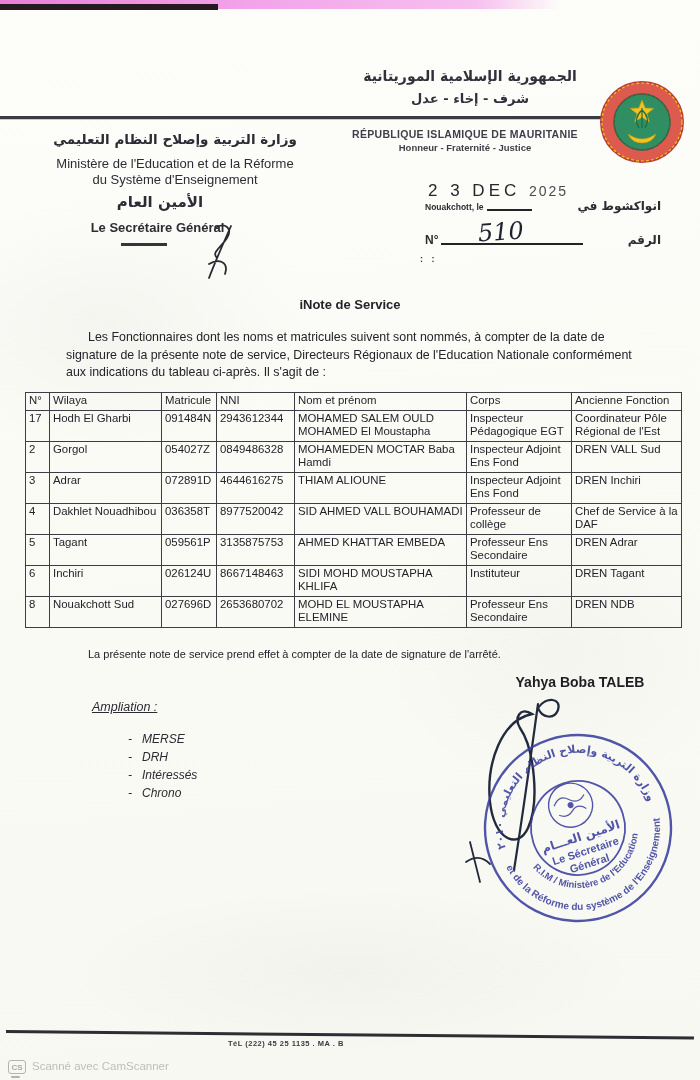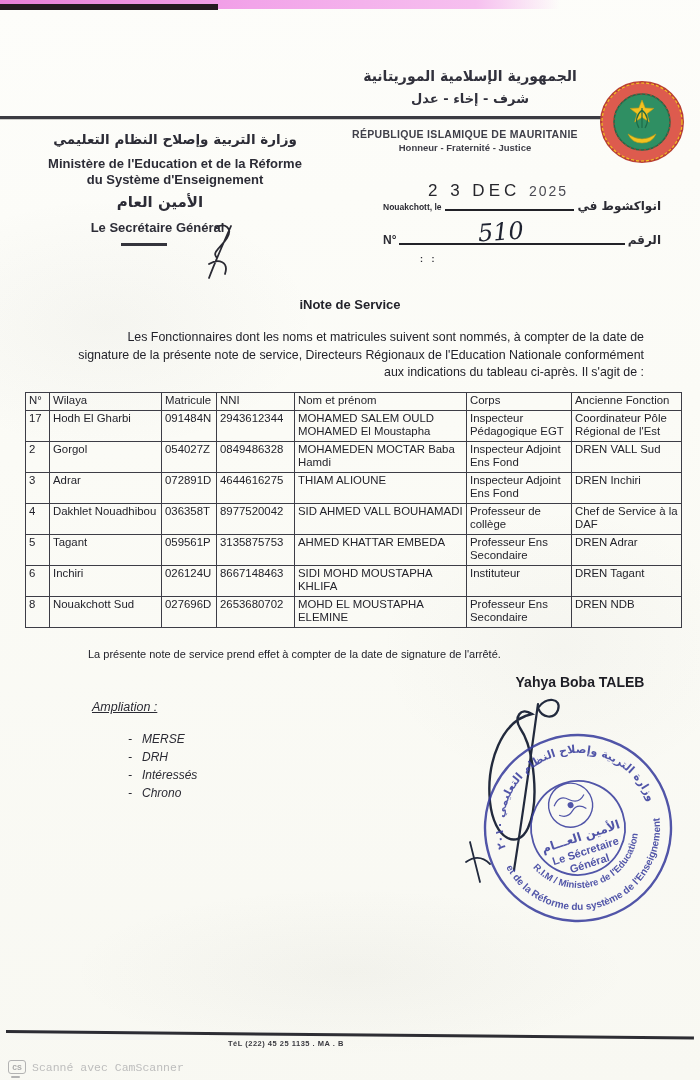--- a/index.html
+++ b/index.html
@@ -24,42 +24,42 @@
 
   
   .ar { font-family:"DejaVu Sans", sans-serif; direction:rtl; }
   .arabic-republic { position:absolute; left:330px; top:68px; width:280px; text-align:center; font-weight:bold; font-size:14px; letter-spacing:1px; color:#31313c; transform:scaleY(1.05); }
   .arabic-motto { position:absolute; left:330px; top:91px; width:280px; text-align:center; font-weight:bold; font-size:13px; color:#31313c; }
   .rule-main { position:absolute; left:0; top:116px; width:608px; height:3px; background:#3b3b42; box-shadow:0 1px 0 rgba(60,60,60,.25); }
   .rule-dash { position:absolute; left:649px; top:119px; width:27px; height:3px; background:#3b3b42; border-radius:2px; }
   .republic-fr { position:absolute; left:315px; top:128px; width:300px; text-align:center; font-weight:bold; font-size:10.5px; letter-spacing:.3px; color:#3f3f49; }
   .motto-fr { position:absolute; left:315px; top:142px; width:300px; text-align:center; font-weight:bold; font-size:9.5px; color:#3f3f49; }
   .ministry-ar { position:absolute; left:35px; top:131px; width:280px; text-align:center; font-weight:bold; font-size:13.5px; color:#2c2c36; }
-  .ministry-fr { position:absolute; left:15px; top:156px; width:320px; text-align:center; font-weight:bold; font-size:13px; line-height:16px; color:#2c2c36; }
+  .ministry-fr { position:absolute; left:15px; top:156px; width:320px; text-align:center; font-weight:normal; font-size:13px; line-height:16px; color:#2c2c36; }
   .sg-ar { position:absolute; left:55px; top:193px; width:210px; text-align:center; font-weight:bold; font-size:15px; color:#2c2c36; }
   .sg-fr { position:absolute; left:50px; top:220px; width:215px; text-align:center; font-weight:bold; font-size:13px; color:#2c2c36; }
   .sg-underline { position:absolute; left:121px; top:243px; width:46px; height:2.5px; background:#34343c; }
   .sg-sign { position:absolute; left:185px; top:222px; }
 
   .date-stamp { position:absolute; left:428px; top:181px; font-weight:normal; font-size:17px; letter-spacing:4px; color:#26262c; white-space:nowrap; }
   .date-stamp .yr { font-size:14px; color:#4a4a52; letter-spacing:2px; }
   .hline-row { position:absolute; display:flex; align-items:flex-end; }
   .place-row { left:383px; top:199px; width:278px; }
   .num-row { left:383px; top:233px; width:278px; }
-  .hline-row .lbl { font-weight:bold; color:#2b2b33; white-space:nowrap; }
+  .hline-row .lbl { font-weight:bold; color:#2b2b33; white-space:nowrap;margin-left:42px; }
   .place-row .lbl-fr { font-size:8.5px; padding-bottom:1px; }
   .num-row .lbl-fr { font-size:12px; }
   .hline-row .fill { flex:1; border-bottom:2px solid #222228; margin:0 3px 2px 3px; }
   .hline-row .lbl-ar { font-weight:bold; font-size:12px; padding-bottom:0; }
   .num-value { position:absolute; left:478px; top:218px; font-size:24px; font-style:italic; color:#1e2230; transform:rotate(-4deg); font-family:"DejaVu Serif", serif; }
   .colon-marks { position:absolute; left:420px; top:254px; font-size:9px; letter-spacing:3px; color:#2b2b33; font-weight:bold; }
 
   .doc-title { position:absolute; left:0; top:297px; width:700px; text-align:center; font-weight:bold; font-size:13px; color:#23232b; }
 
-  .paragraph { position:absolute; left:66px; top:329px; width:578px; font-size:12.4px; line-height:17.5px; color:#23232b; text-indent:22px;text-align:right; }
+  .paragraph { position:absolute; left:66px; top:329px; width:578px; font-size:12.4px; line-height:17.5px; color:#23232b; text-indent:22px; }
 
   
   table.doc-table { position:absolute; left:25px; top:392px; width:656px; border-collapse:collapse; table-layout:fixed; font-size:11.4px; line-height:13.5px; color:#23232b; }
   table.doc-table th, table.doc-table td { border:1.3px solid #3d3d46; padding:1px 3px 2px 3px; text-align:left; vertical-align:top; font-weight:normal; overflow:hidden; }
   table.doc-table thead th { height:17px; white-space:nowrap; }
 
   .effect { position:absolute; left:88px; top:648px; width:560px; font-size:11px; color:#23232b; }
   .signatory { position:absolute; left:470px; top:674px; width:220px; text-align:center; font-weight:bold; font-size:14px; color:#1d1d24; }
 
   .ampliation { position:absolute; left:92px; top:700px; width:220px; font-size:12.5px; color:#2a2a33; }
@@ -67,21 +67,21 @@
   .ampliation ul { list-style:none; }
   .ampliation li { display:flex; font-style:italic; font-size:12px; line-height:18px; }
   .ampliation li .dash { width:14px; margin-left:36px; }
 
   .stamp-wrap { position:absolute; left:478px; top:728px; width:200px; height:200px; transform:rotate(-18deg); opacity:.88; }
   .big-sign { position:absolute; left:462px; top:692px; width:130px; height:200px; }
 
   .footer-line { position:absolute; left:6px; top:1030px; width:688px; height:2.5px; background:#2d2d33; transform:rotate(0.55deg); transform-origin:left center; }
   .footer-contact { position:absolute; left:228px; top:1039px; width:300px; font-size:7.5px; font-weight:bold; color:#3a3a40; filter:blur(0.45px); letter-spacing:.5px; }
 
-  .camscanner { position:absolute; left:8px; top:1060px; display:flex; align-items:flex-end; gap:6px;font-family:Liberation Mono, monospace; }
+  .camscanner { position:absolute; left:8px; top:1060px; display:flex; align-items:flex-start; gap:6px; }
   .cs-icon { width:18px; height:14px; border:1.6px solid #b3b3b3; border-radius:3px; color:#a9a9a9; font-size:8px; font-weight:bold; display:flex; align-items:center; justify-content:center; position:relative; }
   .cs-icon::after { content:""; position:absolute; left:2px; bottom:-5px; width:9px; height:2.5px; background:#b3b3b3; border-radius:1px; }
   .cs-text { color:#bdbdbd; font-size:11.5px; }
 </style>
 </head>
 <body>
 
 <div class="page">
   <div class="texture"></div>
   <div class="strip-pink"></div>

